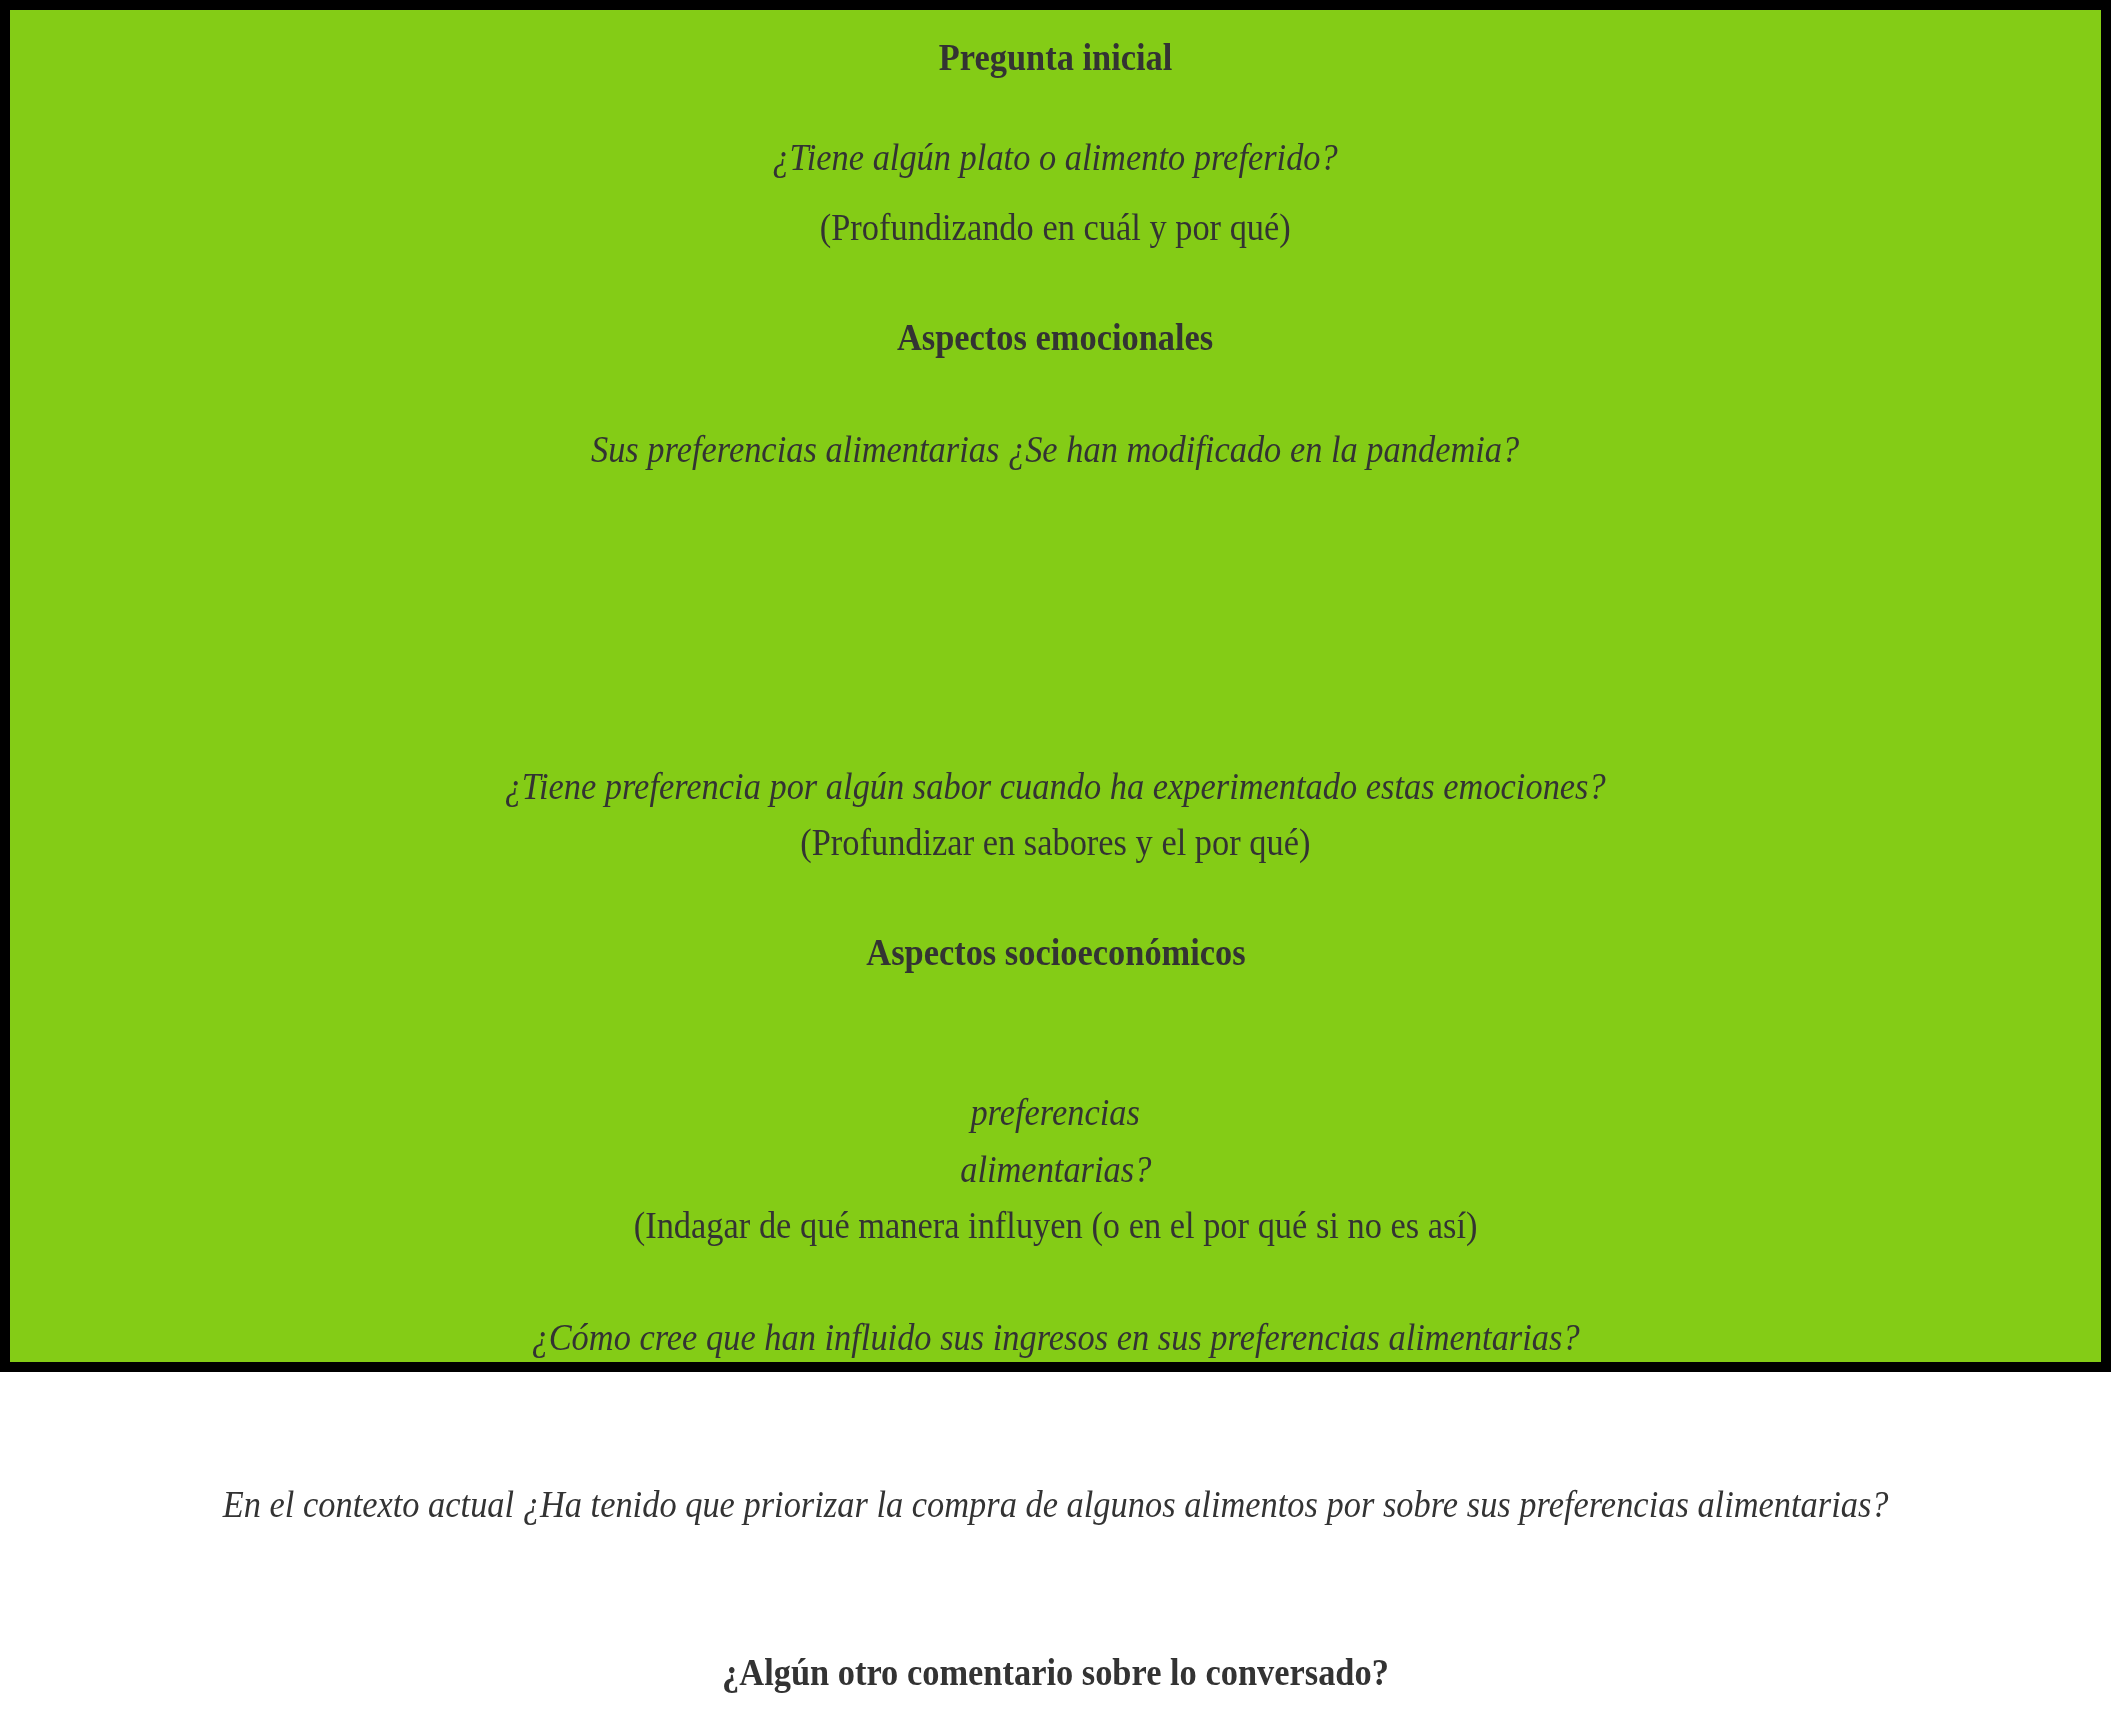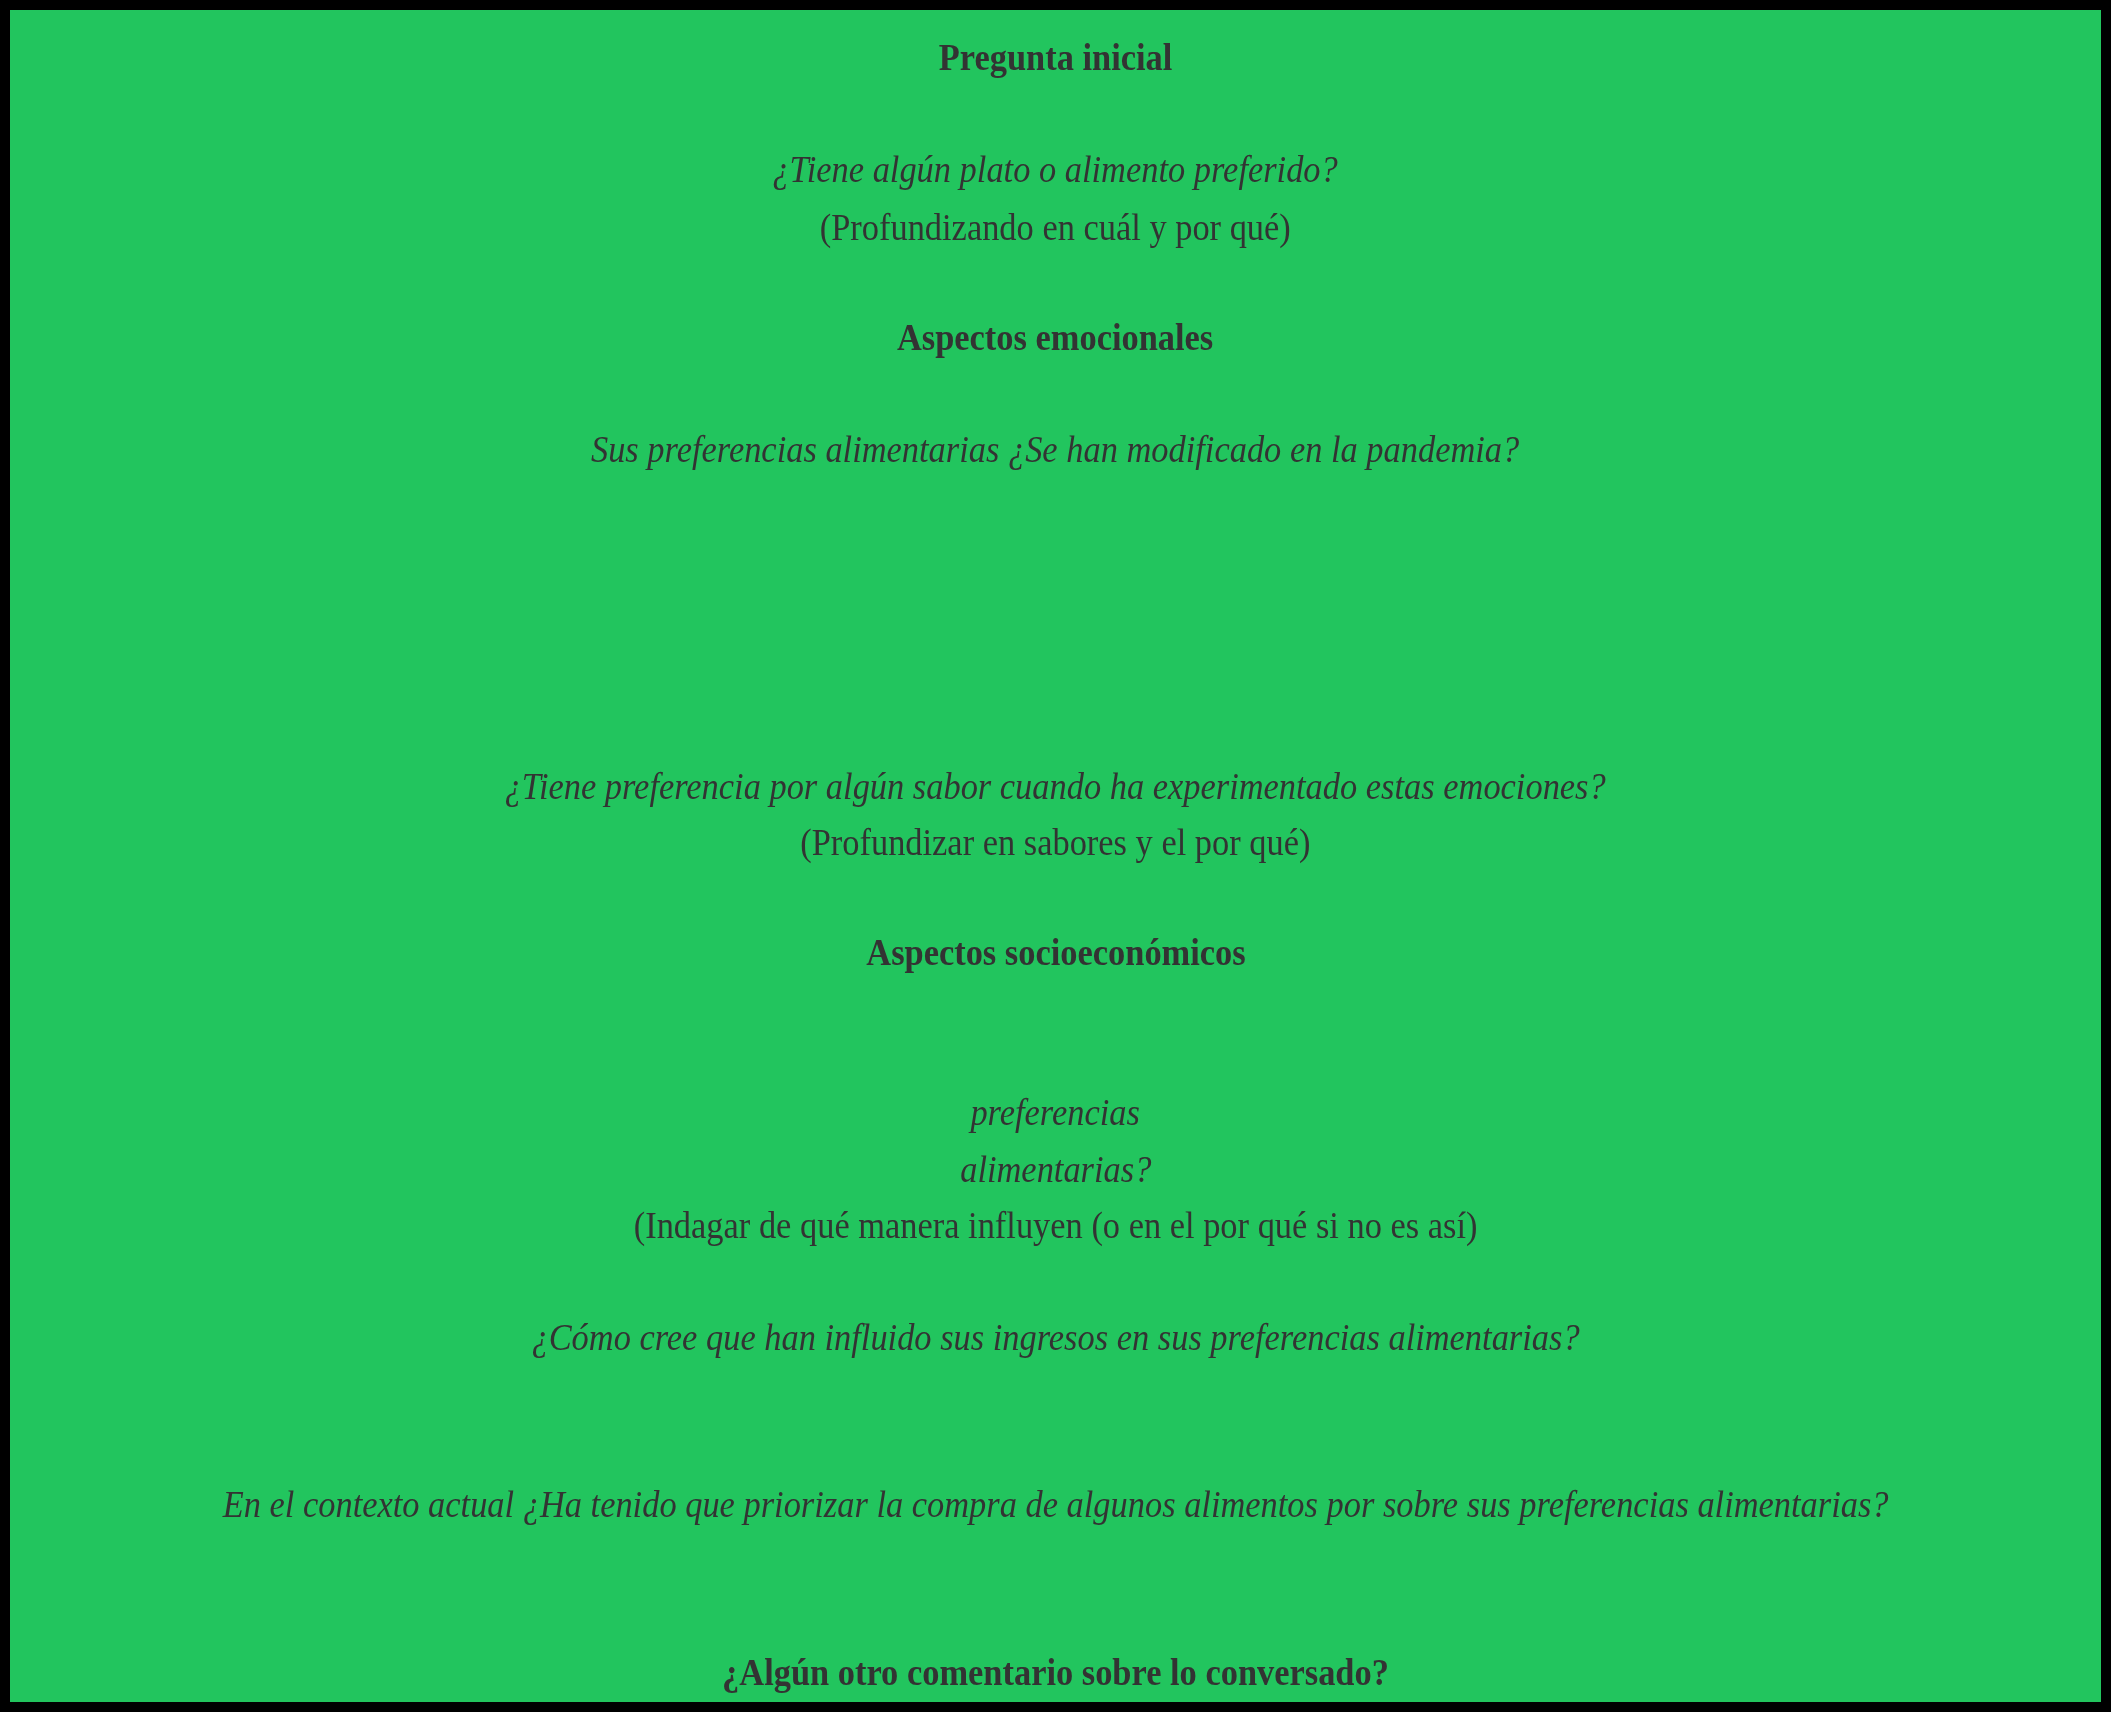--- a/index.html
+++ b/index.html
@@ -1,22 +1,22 @@
 <!DOCTYPE html>
 <html><head>
 <meta charset="utf-8">
 <style>
   html, body { margin: 0; padding: 0; background: #ffffff; }
   body { width: 2111px; height: 1712px; overflow: hidden; }
   .frame {
     position: absolute; left: 0; top: 0;
-    width: 2111px; height: 1712px;
+    width: 2111px; height: 1372px;
     box-sizing: border-box;
     border: 10px solid #000000;
-    background: #22c55e;
+    background: #84cc16;
   }
   .line {
     position: absolute; left: 10px; right: 10px;
     text-align: center;
     font-family: "Liberation Serif", "DejaVu Serif", serif;
     font-size: 37px;
     line-height: 44px;
     color: #333333;
     white-space: nowrap;
     transform-origin: center;
@@ -26,21 +26,21 @@
   .question { font-style: italic; }
   .note { font-style: normal; }
 </style>
 </head>
 <body>
 
 <div class="frame">
 
   <div class="line heading" style="top:26px"><span>Pregunta inicial</span></div>
 
-  <div class="line question" style="top:138px"><span>¿Tiene algún plato o alimento preferido?</span></div>
+  <div class="line question" style="top:126px"><span>¿Tiene algún plato o alimento preferido?</span></div>
   <div class="line note" style="top:196px"><span>(Profundizando en cuál y por qué)</span></div>
 
   <div class="line heading" style="top:306px"><span>Aspectos emocionales</span></div>
 
   <div class="line question" style="top:418px"><span>Sus preferencias alimentarias ¿Se han modificado en la pandemia?</span></div>
 
 
   <div class="line question" style="top:755px"><span>¿Tiene preferencia por algún sabor cuando ha experimentado estas emociones?</span></div>
   <div class="line note" style="top:811px"><span>(Profundizar en sabores y el por qué)</span></div>
 

